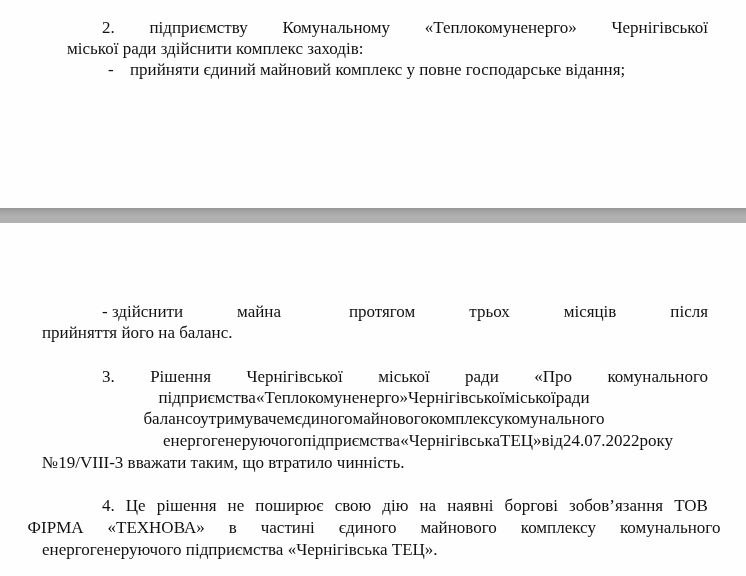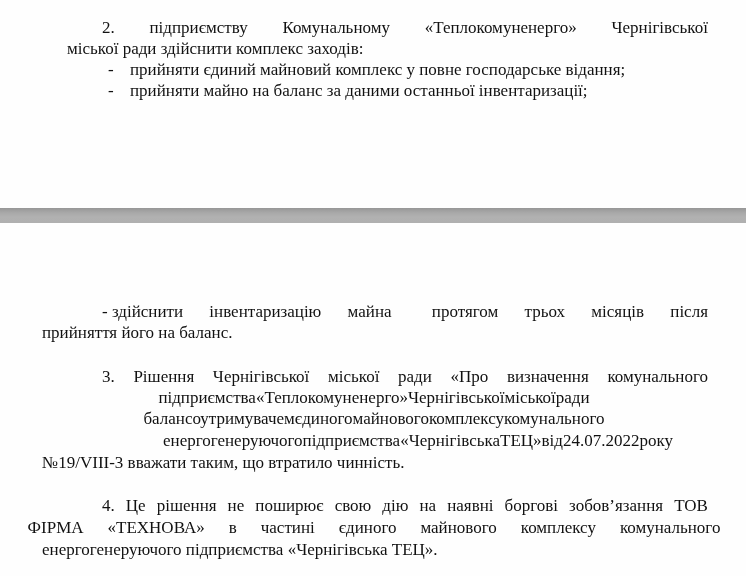--- a/index.html
+++ b/index.html
@@ -64,48 +64,43 @@
     <span>2.</span>
     <span>підприємству</span>
     <span>Комунальному</span>
     <span>«Теплокомуненерго»</span>
     <span>Чернігівської</span>
   </div>
   <div class="line" style="top:38px; left:42px;margin-left:25px;">міської ради здійснити комплекс заходів:</div>
   <div class="line" style="top:59px; left:108px;">
     <span class="bullet">-</span><span>прийняти єдиний майновий комплекс у повне господарське відання;</span>
   </div>
-  <div class="line" style="top:80px; left:108px;">
-    <span class="bullet">-</span><span>прийняти майно на баланс за даними останньої інвентаризації;</span>
-  </div>
 </div>
 
 <div class="separator"></div>
 
 <div class="page page-bottom"></div>
 
 <div class="line justify-indent" style="top:301px;">
   <span>- здійснити</span>
-  <span>інвентаризацію</span>
   <span>майна</span>
   <span style="margin-left:14px;">протягом</span>
   <span>трьох</span>
   <span>місяців</span>
   <span>після</span>
 </div>
 <div class="line" style="top:322px; left:42px;">прийняття його на баланс.</div>
 
 <div class="line justify-indent" style="top:366px;">
   <span>3.</span>
   <span>Рішення</span>
   <span>Чернігівської</span>
   <span>міської</span>
   <span>ради</span>
   <span>«Про</span>
-  <span>визначення</span>
   <span>комунального</span>
 </div>
 <div class="line justify" style="top:387px;">
   <span>підприємства</span>
   <span>«Теплокомуненерго»</span>
   <span>Чернігівської</span>
   <span>міської</span>
   <span>ради</span>
 </div>
 <div class="line justify" style="top:408px;">

